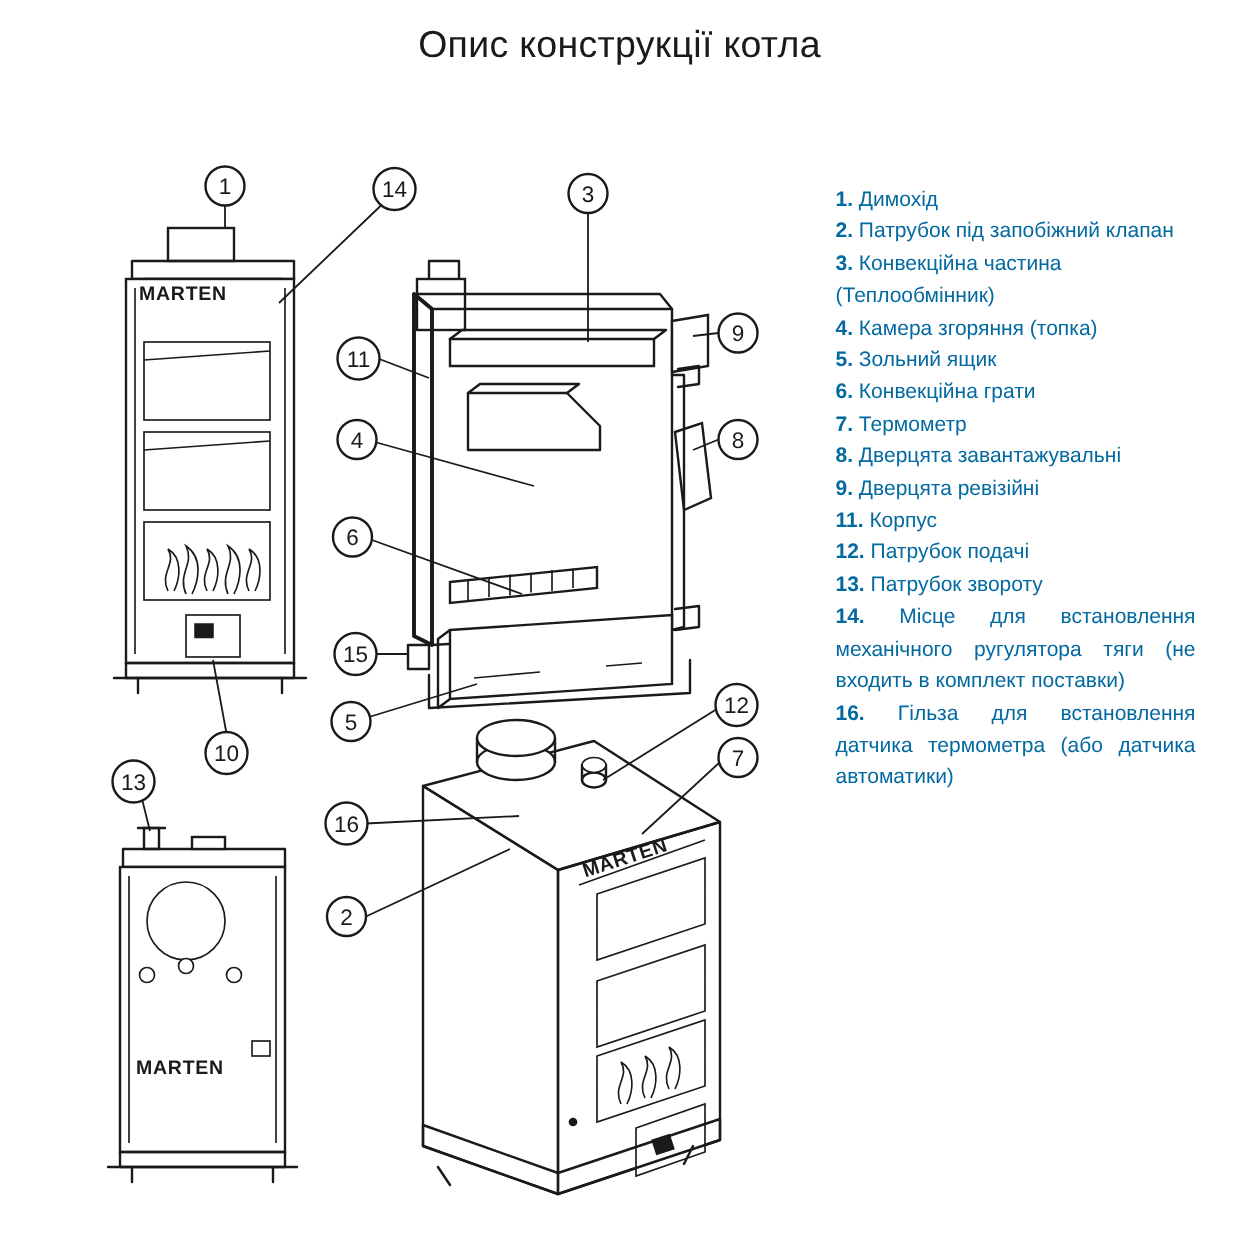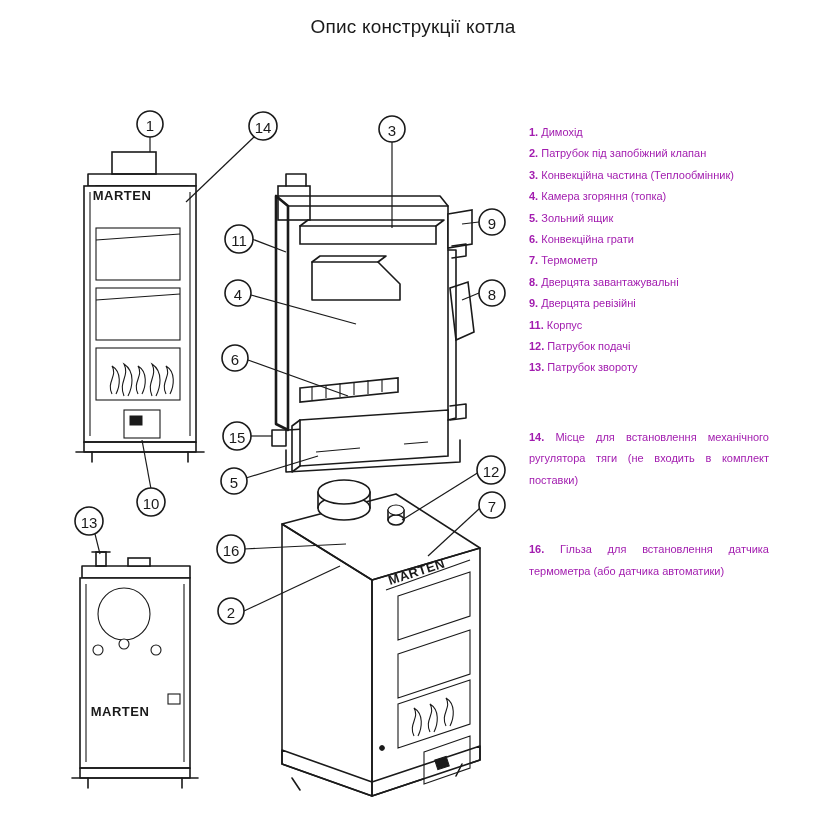--- a/index.html
+++ b/index.html
@@ -15,46 +15,45 @@
     font-family: "Liberation Sans", sans-serif;
     color: #000000;
     overflow: hidden;
   }
   #title {
     position: absolute;
     top: 16px;
     left: 0;
     width: 826px;
     text-align: center;
-    font-size: 19px;
+    font-size: 25px;
     letter-spacing: 0.2px;
     color: #1a1a1a;
   }
   
   #legend {
     position: absolute;
-    left: 529px;
+    left: 557px;
     top: 122px;
     width: 240px;
-    font-size: 11px;
+    font-size: 14px;
     line-height: 21.4px;
-    color: #a21caf;
+    color: #0369a1;
   }
   #legend .item {
     display: block;
   }
   #legend .num {
     font-weight: bold;
   }
   #legend .txt {
     font-weight: normal;
   }
   .justify {
     text-align: justify;
-    margin-top: 48px;
   }
   
   #art {
     position: absolute;
     left: 0;
     top: 0;
     width: 826px;
     height: 826px;
   }
   svg { display: block; }

